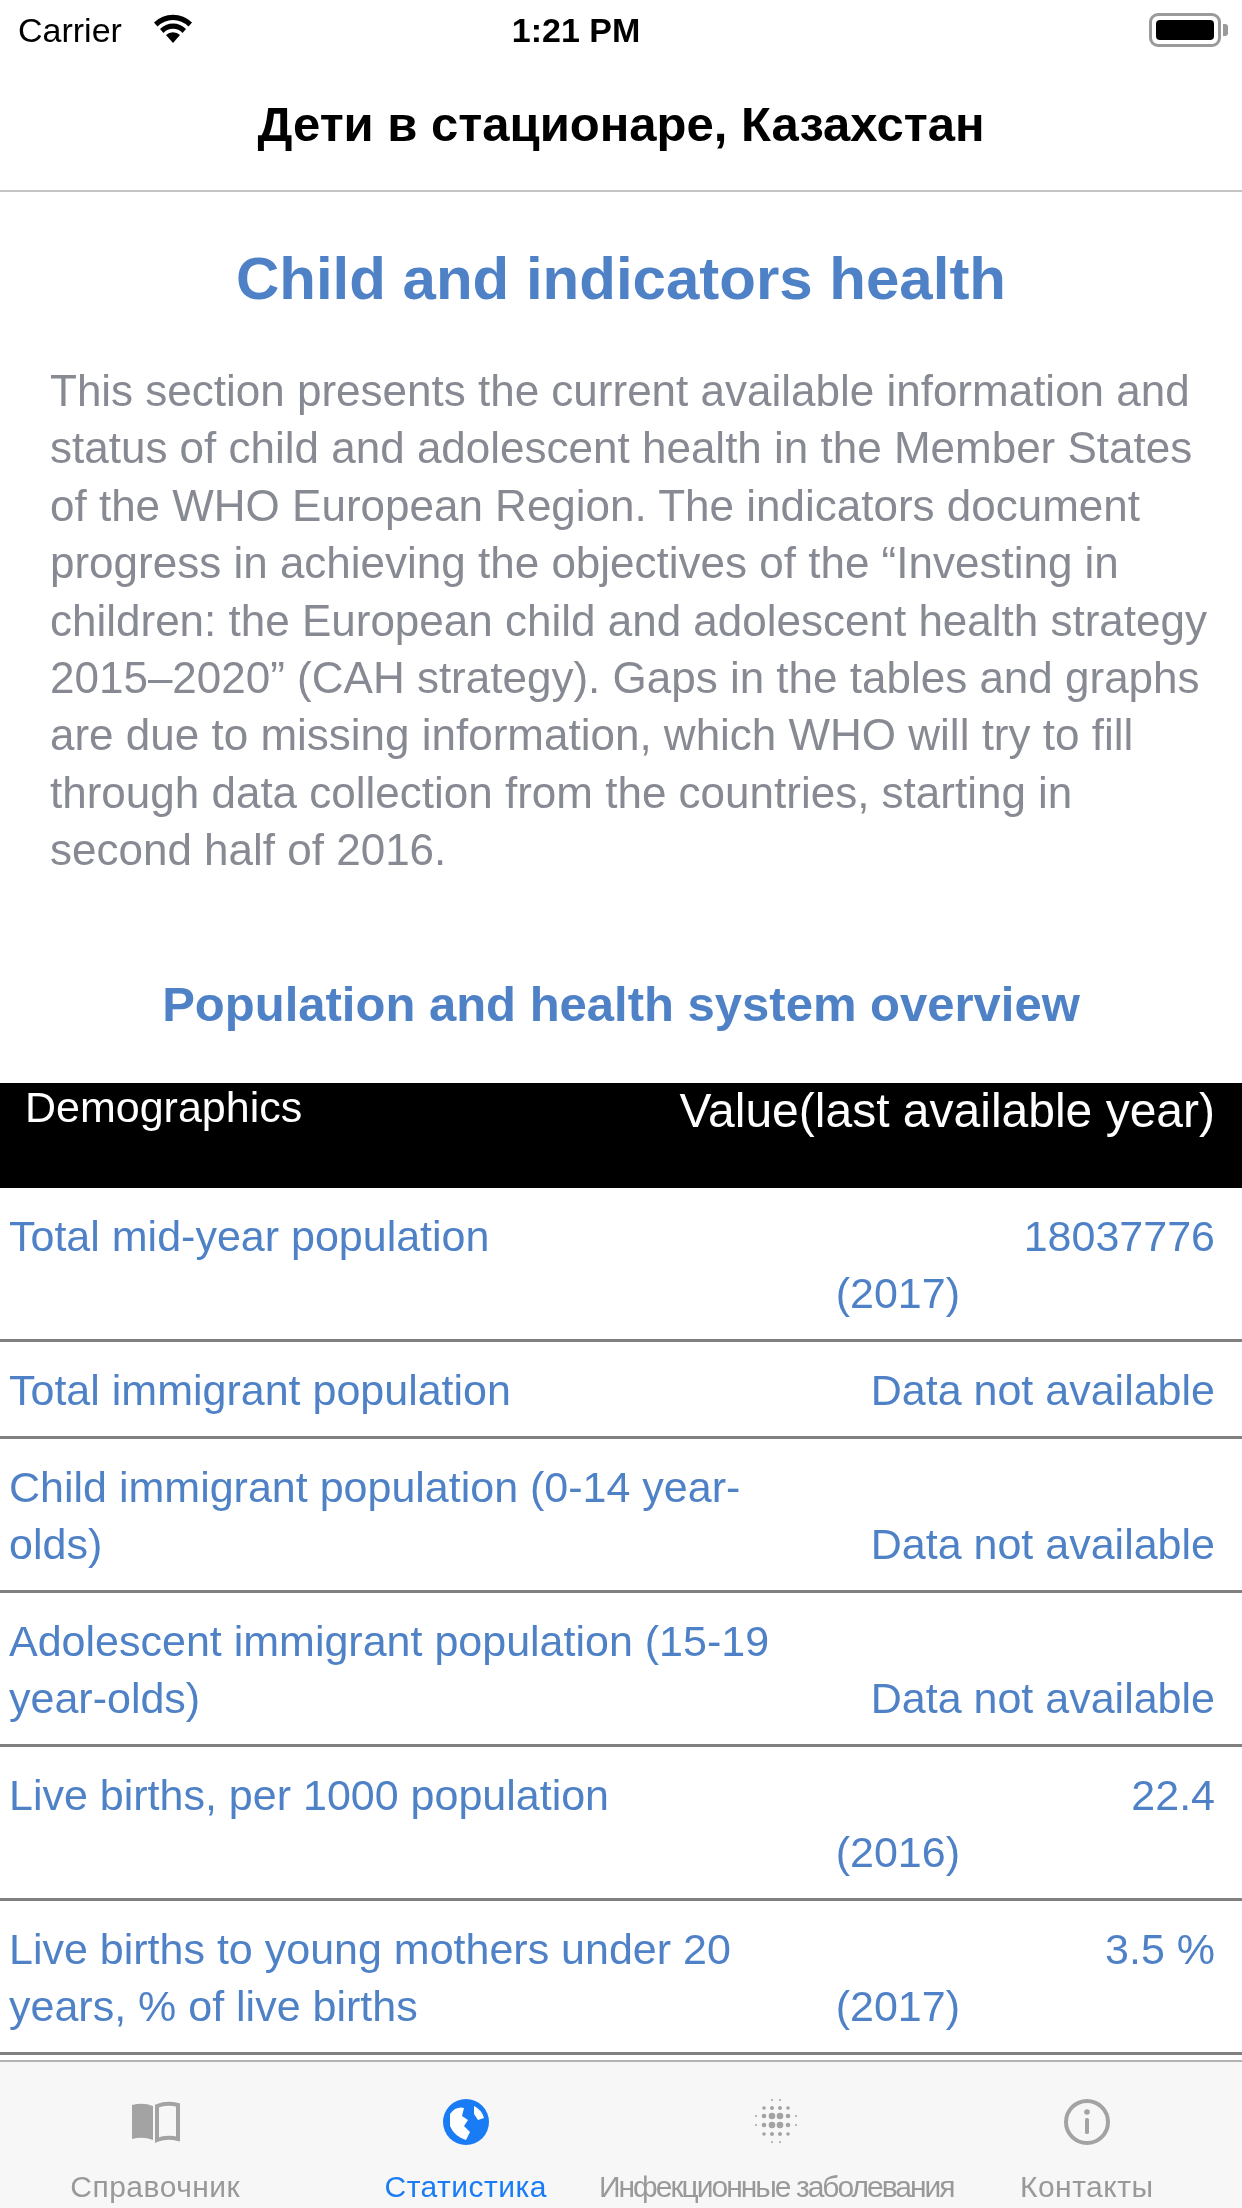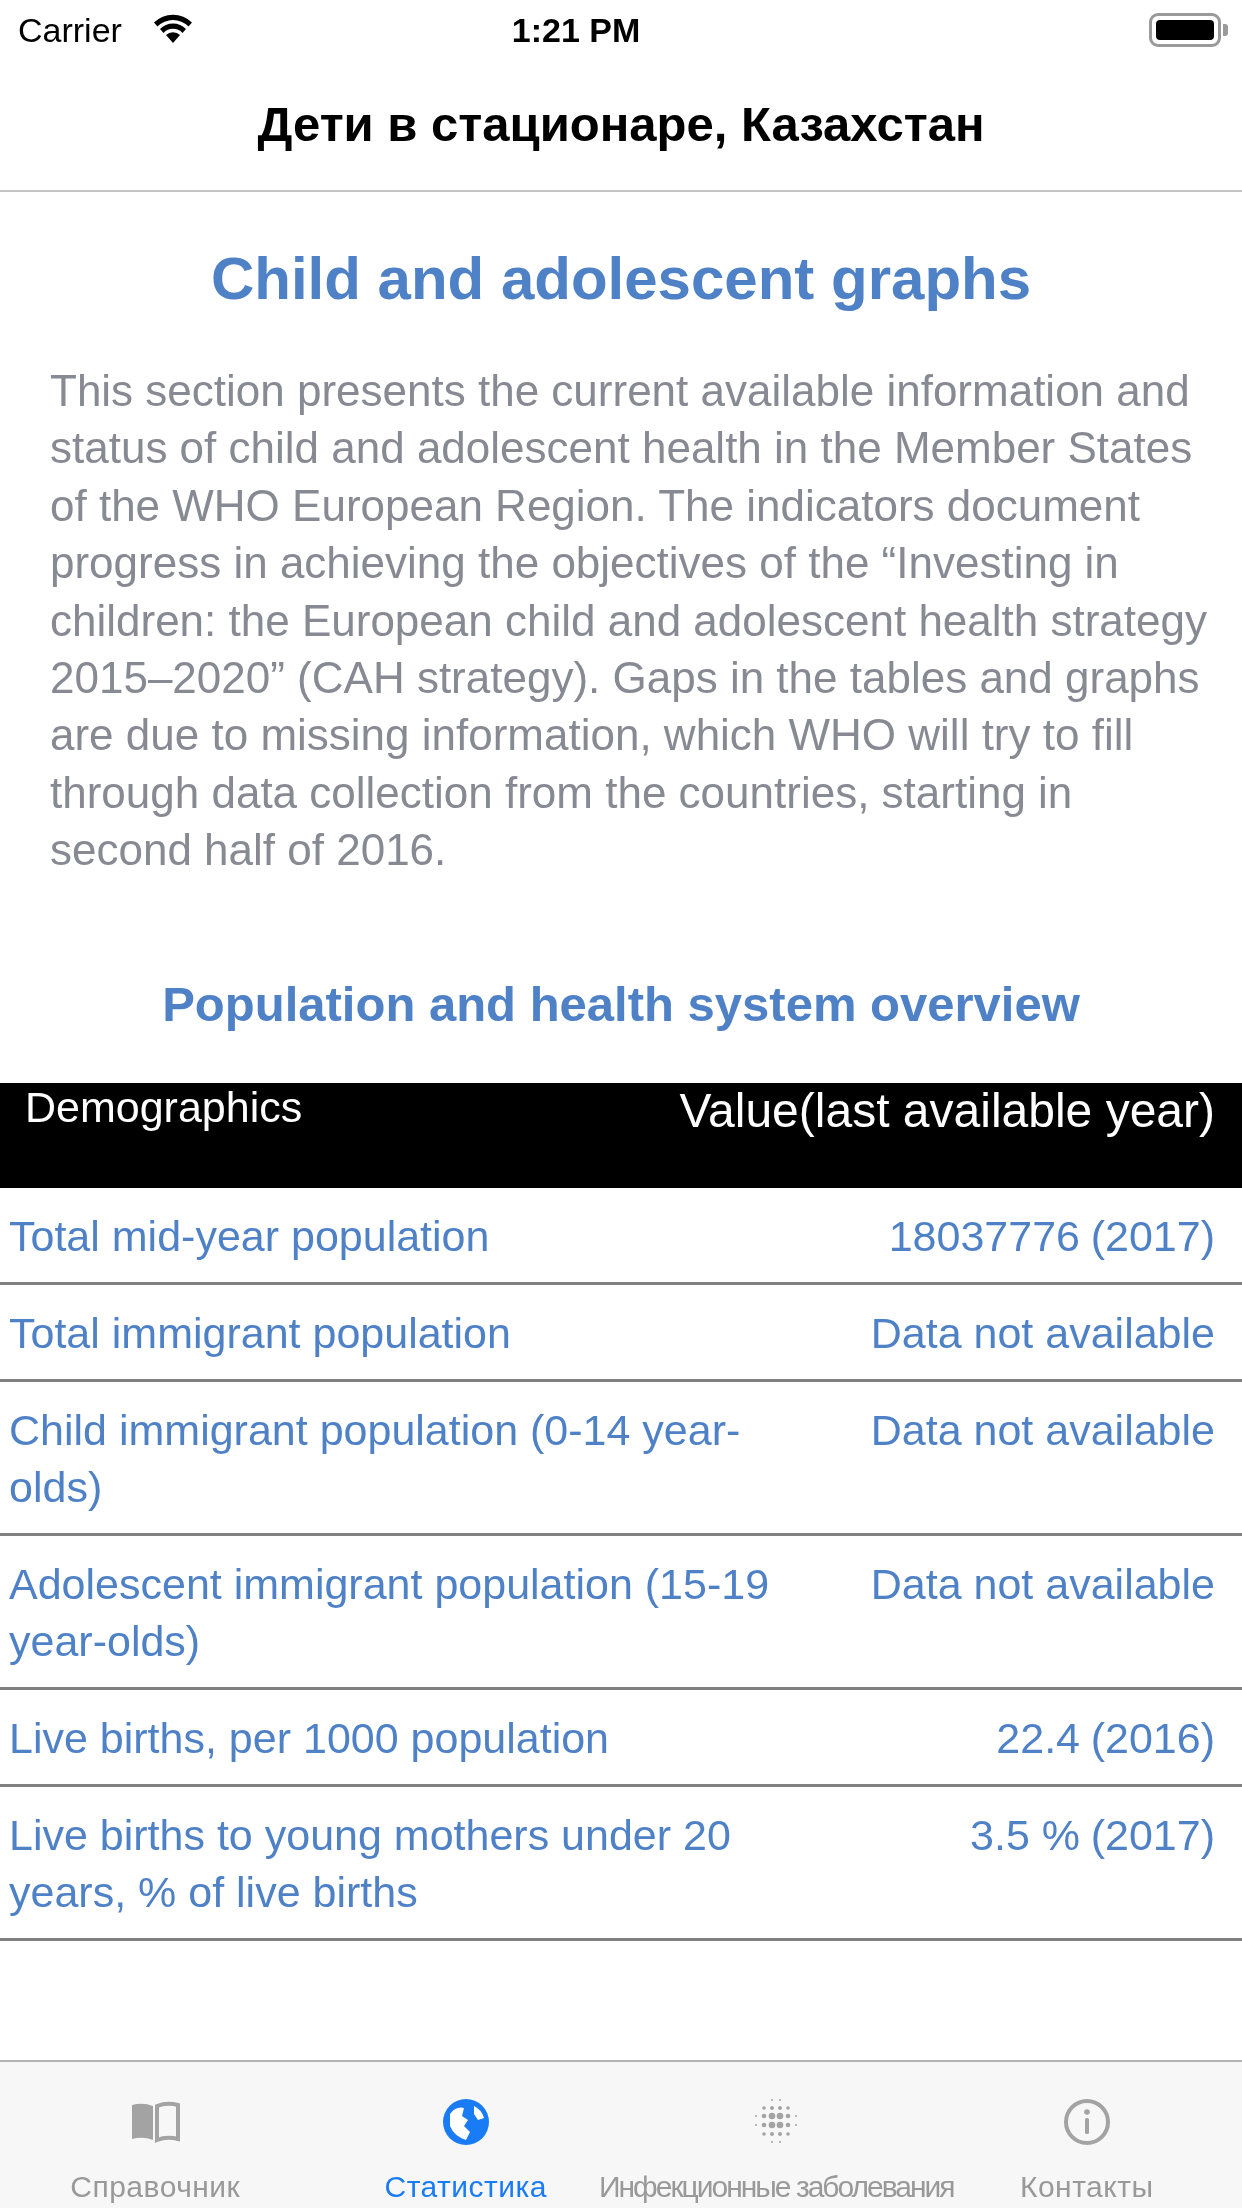--- a/index.html
+++ b/index.html
@@ -25,21 +25,21 @@
   .intro { position: absolute; top: 168px; left: 50px; width: 1160px; font-size: 44px; line-height: 57.4px; color: #878a93; }
   .section-title { position: absolute; top: 782px; left: 0; width: 1242px; text-align: center; font-size: 49px; font-weight: bold; color: #4f81c7; }
 
   .table { position: absolute; top: 889px; left: 0; width: 1242px; }
   .table-head { height: 105px; background: #000000; color: #fff; display: flex; justify-content: space-between; padding: 0 27px 0 25px; }
   .th-left { font-size: 43px; }
   .th-right { font-size: 48px; }
 
   .row { display: flex; justify-content: space-between; border-bottom: 3px solid #808080; color: #4f81c7; font-size: 43px; line-height: 57px; padding: 20px 27px 17px 9px; }
   .row .label { width: 790px; }
-  .row .val { display: flex; justify-content: flex-end; width: 390px; white-space: nowrap; }
+  .row .val { display: flex; justify-content: flex-end; width: 390px; white-space: nowrap; flex-direction: column; }
   .row .num { text-align: right; }
   .row .year { width: 135px; text-align: right; }
   .row .na { text-align: right; }
 
   
   .tab-bar { position: absolute; top: 2060px; left: 0; width: 1242px; height: 148px; background: #f7f7f7; border-top: 2px solid #b3b3b3; display: flex; }
   .tab { width: 310.5px; display: flex; flex-direction: column; align-items: center; position: relative; }
   .tab .icon { position: absolute; top: 34px; width: 52px; height: 52px; }
   .tab .tab-label { position: absolute; top: 108px; font-size: 30px; color: #999; white-space: nowrap; letter-spacing: 0.5px; }
   .tab.active .tab-label { color: #1a7cf5; }
@@ -60,21 +60,21 @@
       <div class="fill"></div>
     </div>
   <div class="battery-cap"></div>
 </div>
 
 <div class="nav-bar">
   <div class="nav-title">Дети в стационаре, Казахстан</div>
 </div>
 
 <div class="content">
-  <h1 class="main-title">Child and adolescent graphs</h1>
+  <h1 class="main-title">Child and indicators health</h1>
   <p class="intro">This section presents the current available information and status of child and adolescent health in the Member States of the WHO European Region. The indicators document progress in achieving the objectives of the “Investing in children: the European child and adolescent health strategy 2015–2020” (CAH strategy). Gaps in the tables and graphs are due to missing information, which WHO will try to fill through data collection from the countries, starting in second half of 2016.</p>
   <h2 class="section-title">Population and health system overview</h2>
 
   <div class="table">
     <div class="table-head">
       <span class="th-left">Demographics</span>
       <span class="th-right">Value(last available year)</span>
     </div>
 
     <div class="row">

